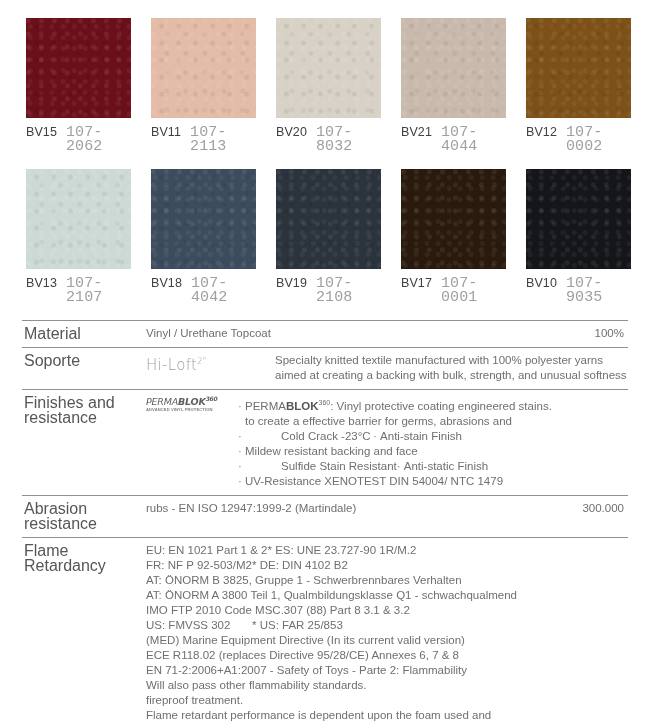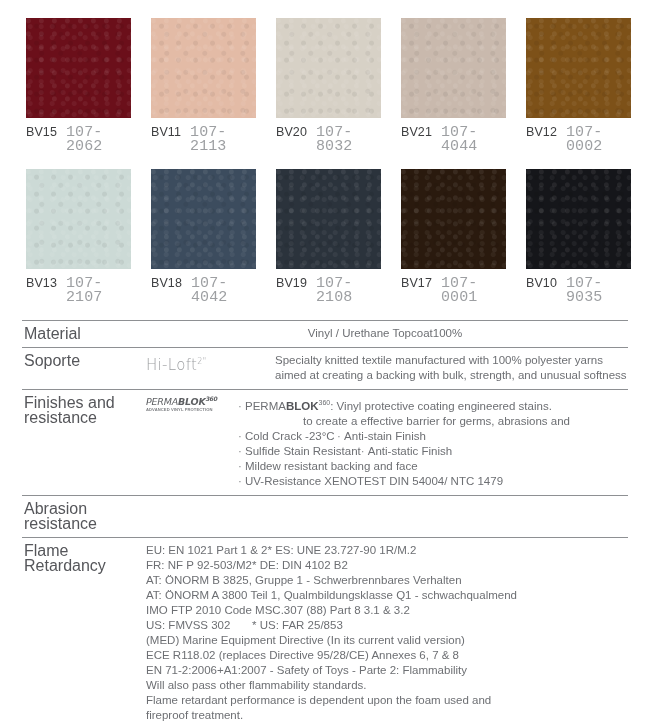--- a/index.html
+++ b/index.html
@@ -38,21 +38,21 @@
   }
   .spec-row.first{border-top:1px solid #8e9093;}
   .spec-row.footer-row{border-bottom:1px solid #8e9093;}
   .spec-label{
     width:122px;flex:0 0 122px;
     font-size:16px;line-height:15px;color:#55565a;
     padding-left:2px;
   }
   .spec-body{flex:1;font-size:11.5px;line-height:15px;color:#6d6f73;position:relative;}
 
-  .mat-line{display:flex;justify-content:center;}
+  .mat-line{display:flex;justify-content:space-between;}
   .mat-pct{color:#6d6f73;padding-right:4px;}
 
   .soporte-body{display:flex;}
   .hiloft{
     flex:0 0 92px;font-size:15px;line-height:17px;color:#9c9ea1;
     font-weight:300;letter-spacing:.3px;font-family:"DejaVu Sans", sans-serif;
   }
   .hiloft sup{font-size:8px;vertical-align:super;}
   .soporte-text{flex:1;margin-left:37px;}
 
@@ -68,25 +68,25 @@
   }
   .pblok-top .pb-light{font-weight:400;}
   .pblok-top sup{font-size:6px;}
   .pblok-sub{
     font-size:4.1px;letter-spacing:.1px;color:#7d7f82;
     margin-top:1px;font-weight:700;
   }
   .finish-list{flex:1;}
   .bullet-line{white-space:nowrap;}
   .bullet-line .b{color:#8a8c8f;}
-  .ind{padding-left:7px;text-align:center;}
+  .ind{padding-left:7px;}
   .pb-name{font-weight:400;}
   .pb-name b{font-weight:700;color:#55565a;}
   .pb-name sup{font-size:7px;}
-  .inline-2{display:inline-block;min-width:92px;}
+  .inline-2{display:inline-block;min-width:92px;margin-left:36px;}
 
   .abr-line{display:flex;justify-content:space-between;}
   .abr-val{padding-right:4px;}
 
   .flame-list .fl{white-space:nowrap;}
   .flame-list .col1{display:inline-block;min-width:106px;}
   .star{color:#6d6f73;}
 
   .footer-note{font-size:11.5px;line-height:15px;color:#55565a;padding-left:2px;}
 </style>
@@ -201,48 +201,54 @@
           <div class="pblok">
             <div class="pblok-logo">
               <div class="pblok-top"><span class="pb-light">PERMA</span><span>BLOK</span><sup>360</sup></div>
               <div class="pblok-sub">ADVANCED VINYL PROTECTION</div>
             </div>
           </div>
           <div class="finish-list" id="finish-list">
               <div class="bullet-line"><span class="b">·&nbsp;</span><span class="pb-name">PERMA<b>BLOK</b><sup>360</sup></span><span>: Vinyl protective coating engineered  stains.</span></div>
               <div class="bullet-line ind"><span>to create a effective barrier for germs, abrasions and</span></div>
               <div class="bullet-line"><span class="b">·&nbsp;</span><span class="inline-2">Cold Crack -23°C</span><span class="b">·&nbsp;</span><span>Anti-stain Finish</span></div>
+              <div class="bullet-line"><span class="b">·&nbsp;</span><span>Mildew resistant backing and face</span></div>
               <div class="bullet-line"><span class="b">·&nbsp;</span><span class="inline-2">Sulfide Stain Resistant</span><span class="b">·&nbsp;</span><span>Anti-static Finish</span></div>
-              <div class="bullet-line"><span class="b">·&nbsp;</span><span>Mildew resistant backing and face</span></div>
               <div class="bullet-line"><span class="b">·&nbsp;</span><span>UV-Resistance XENOTEST DIN 54004/ NTC 1479</span></div>
             </div>
         </div>
       </div>
     </div>
 
     <div class="spec-row">
       <div class="spec-label">Abrasion resistance</div>
+      <div class="spec-body">
+        <div class="abr-line">
+          <span>rubs - EN ISO 12947:1999-2 (Martindale)</span>
+          <span class="abr-val">300.000</span>
+        </div>
+      </div>
     </div>
 
     <div class="spec-row">
       <div class="spec-label">Flame Retardancy</div>
       <div class="spec-body">
         <div class="flame-list" id="flame-list">
             <div class="fl"><span class="col1">EU: EN 1021 Part 1 &amp; 2</span><span class="star">*&nbsp;</span><span>ES: UNE 23.727-90 1R/M.2</span></div>
             <div class="fl"><span class="col1">FR: NF P 92-503/M2</span><span class="star">*&nbsp;</span><span>DE: DIN 4102 B2</span></div>
             <div class="fl"><span>AT: ÖNORM B 3825, Gruppe 1 - Schwerbrennbares Verhalten</span></div>
             <div class="fl"><span>AT: ÖNORM A 3800 Teil 1, Qualmbildungsklasse Q1 - schwachqualmend</span></div>
             <div class="fl"><span>IMO FTP 2010 Code MSC.307 (88) Part 8 3.1 &amp; 3.2</span></div>
             <div class="fl"><span class="col1">US: FMVSS 302</span><span class="star">*&nbsp;</span><span>US: FAR 25/853</span></div>
             <div class="fl"><span>(MED) Marine Equipment Directive (In its current valid version)</span></div>
             <div class="fl"><span>ECE R118.02 (replaces Directive 95/28/CE) Annexes 6, 7 &amp; 8</span></div>
             <div class="fl"><span>EN 71-2:2006+A1:2007 - Safety of Toys - Parte 2: Flammability</span></div>
             <div class="fl"><span>Will also pass other flammability standards.</span></div>
+            <div class="fl"><span>fireproof treatment.</span></div>
             <div class="fl"><span>Flame retardant performance is dependent upon the foam used and</span></div>
-            <div class="fl"><span>fireproof treatment.</span></div>
           </div>
       </div>
     </div>
 
     <div class="spec-row footer-row">
       <div class="footer-note">Subject to changes and colour diferences</div>
     </div>
 
   </div>
 </div>

